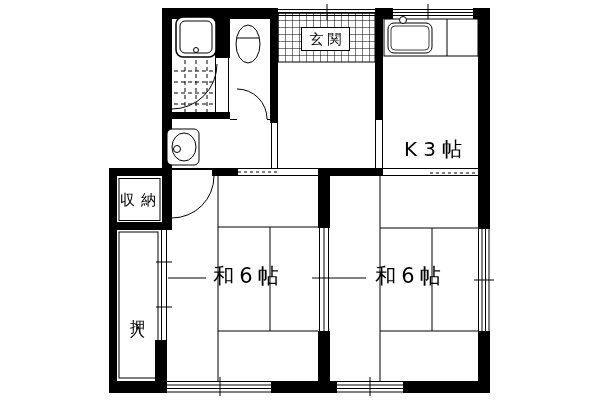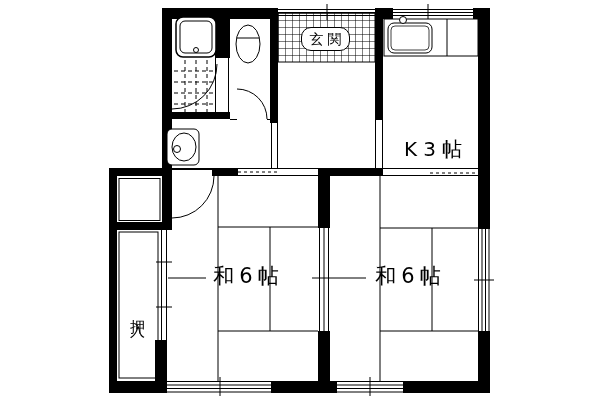--- a/index.html
+++ b/index.html
@@ -1,20 +1,20 @@
 <!DOCTYPE html>
 <html><head>
 <meta charset="utf-8">
 <style>
   html,body{margin:0;padding:0;background:#fff;}
   #plan{position:relative;width:600px;height:400px;background:#fff;overflow:hidden;
         font-family:"DejaVu Sans",sans-serif;}
   #plan svg{position:absolute;left:0;top:0;}
   .lbl{position:absolute;color:#000;display:flex;align-items:center;justify-content:center;
-       white-space:nowrap;line-height:1;border-radius:10px;}
+       white-space:nowrap;line-height:1;}
   .lbl-genkan{left:301px;top:27px;width:47px;height:22px;border:1px solid #000;background:#fff;
        font-size:14px;letter-spacing:4px;text-indent:4px;}
   .lbl-kitchen{left:387px;top:87px;width:92px;height:27px;font-size:20px;letter-spacing:6px;text-indent:6px;margin-top:48px;}
   .lbl-tatami-left{left:198px;top:262px;width:96px;height:28px;font-size:21px;letter-spacing:5px;text-indent:5px;}
   .lbl-tatami-right{left:360px;top:262px;width:96px;height:28px;font-size:21px;letter-spacing:5px;text-indent:5px;}
   .lbl-storage{left:112px;top:189px;width:52px;height:22px;font-size:15px;letter-spacing:6px;text-indent:6px;}
   .lbl-closet{left:121px;top:281px;width:32px;height:58px;font-size:15px;
        writing-mode:vertical-rl;text-orientation:upright;letter-spacing:3px;}
 </style>
 </head>
@@ -164,16 +164,17 @@
     <rect x="391" y="26" width="38" height="24" rx="4" stroke-width="0.75"></rect>
     <circle cx="403" cy="20" r="3.5" fill="#fff"></circle>
     <rect x="278" y="13" width="97" height="49" fill="url(#gridP)" stroke="#000"></rect>
     <rect x="119" y="178.5" width="41" height="42"></rect>
     <rect x="119" y="232" width="39" height="146"></rect>
   </g>
 </svg>
 
   <div class="lbl lbl-genkan">玄関</div>
   <div class="lbl lbl-kitchen">K3帖</div>
+  <div class="lbl lbl-storage">収納</div>
   <div class="lbl lbl-closet">押入</div>
   <div class="lbl lbl-tatami-left">和6帖</div>
   <div class="lbl lbl-tatami-right">和6帖</div>
 </div>
 
 </body></html>

